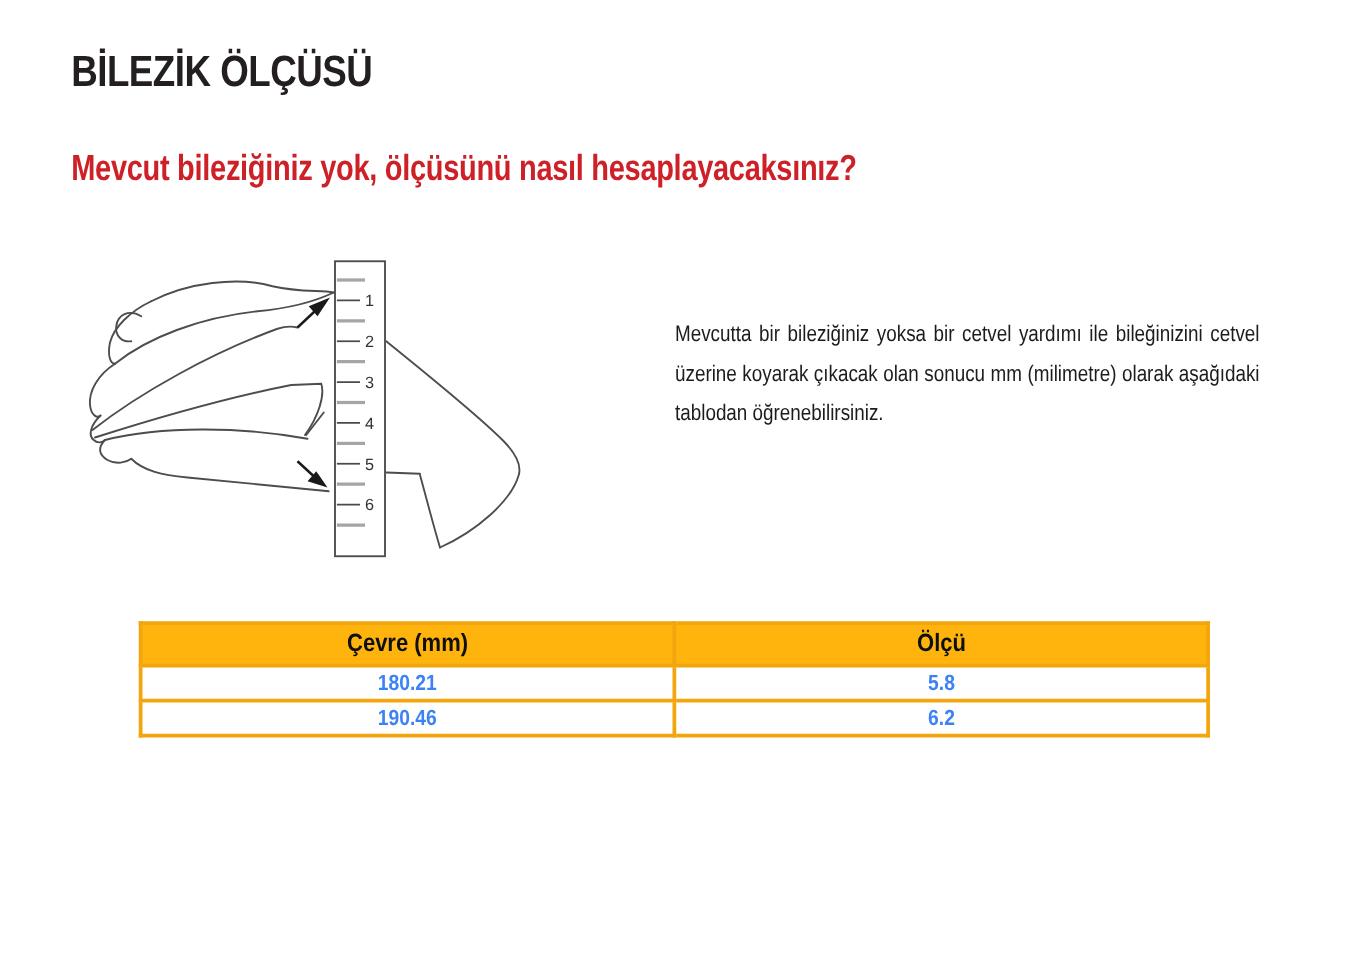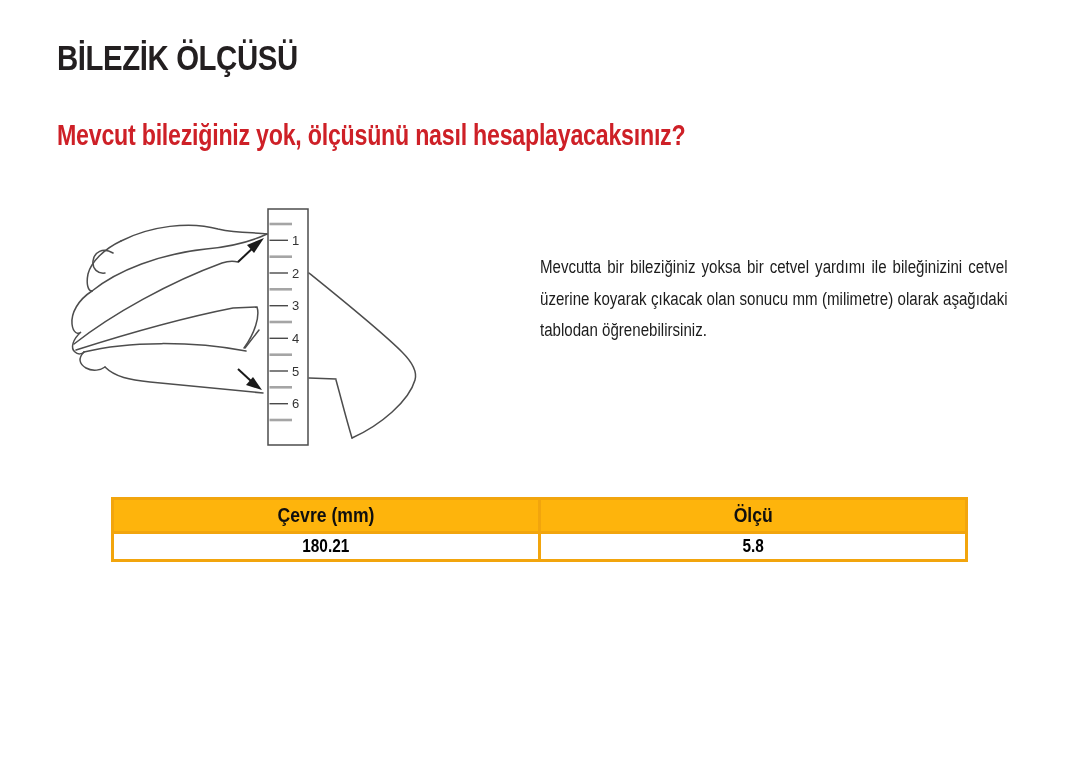--- a/index.html
+++ b/index.html
@@ -43,21 +43,21 @@
   .size-table th, .size-table td {
     border: 3px solid #f2a50d;
     text-align: center; vertical-align: middle;
     font-family: "Liberation Sans", sans-serif;
   }
   .size-table th {
     background: #feb40c; color: #0f0f0f;
     height: 34px; font-size: 20px; font-weight: bold;
   }
   .size-table td {
-    background: #ffffff; color: #000000;
+    background: #ffffff; color: #3b82f6;
     height: 28px; font-size: 17.5px; font-weight: 600;
     padding: 0;
   }
   .cond { display: inline-block; transform: scaleX(0.88); transform-origin: center; white-space: nowrap; }
 </style>
 </head>
 <body>
 
 <h1 class="page-title">BİLEZİK ÖLÇÜSÜ</h1>
 
@@ -135,14 +135,18 @@
     <tr>
       <th><span class="cond">Çevre (mm)</span></th>
       <th><span class="cond">Ölçü</span></th>
     </tr>
   </thead>
   <tbody>
     <tr>
       <td><span class="cond">180.21</span></td>
       <td><span class="cond">5.8</span></td>
     </tr>
+    <tr>
+      <td><span class="cond">190.46</span></td>
+      <td><span class="cond">6.2</span></td>
+    </tr>
   </tbody>
 </table>
 
 </body></html>

